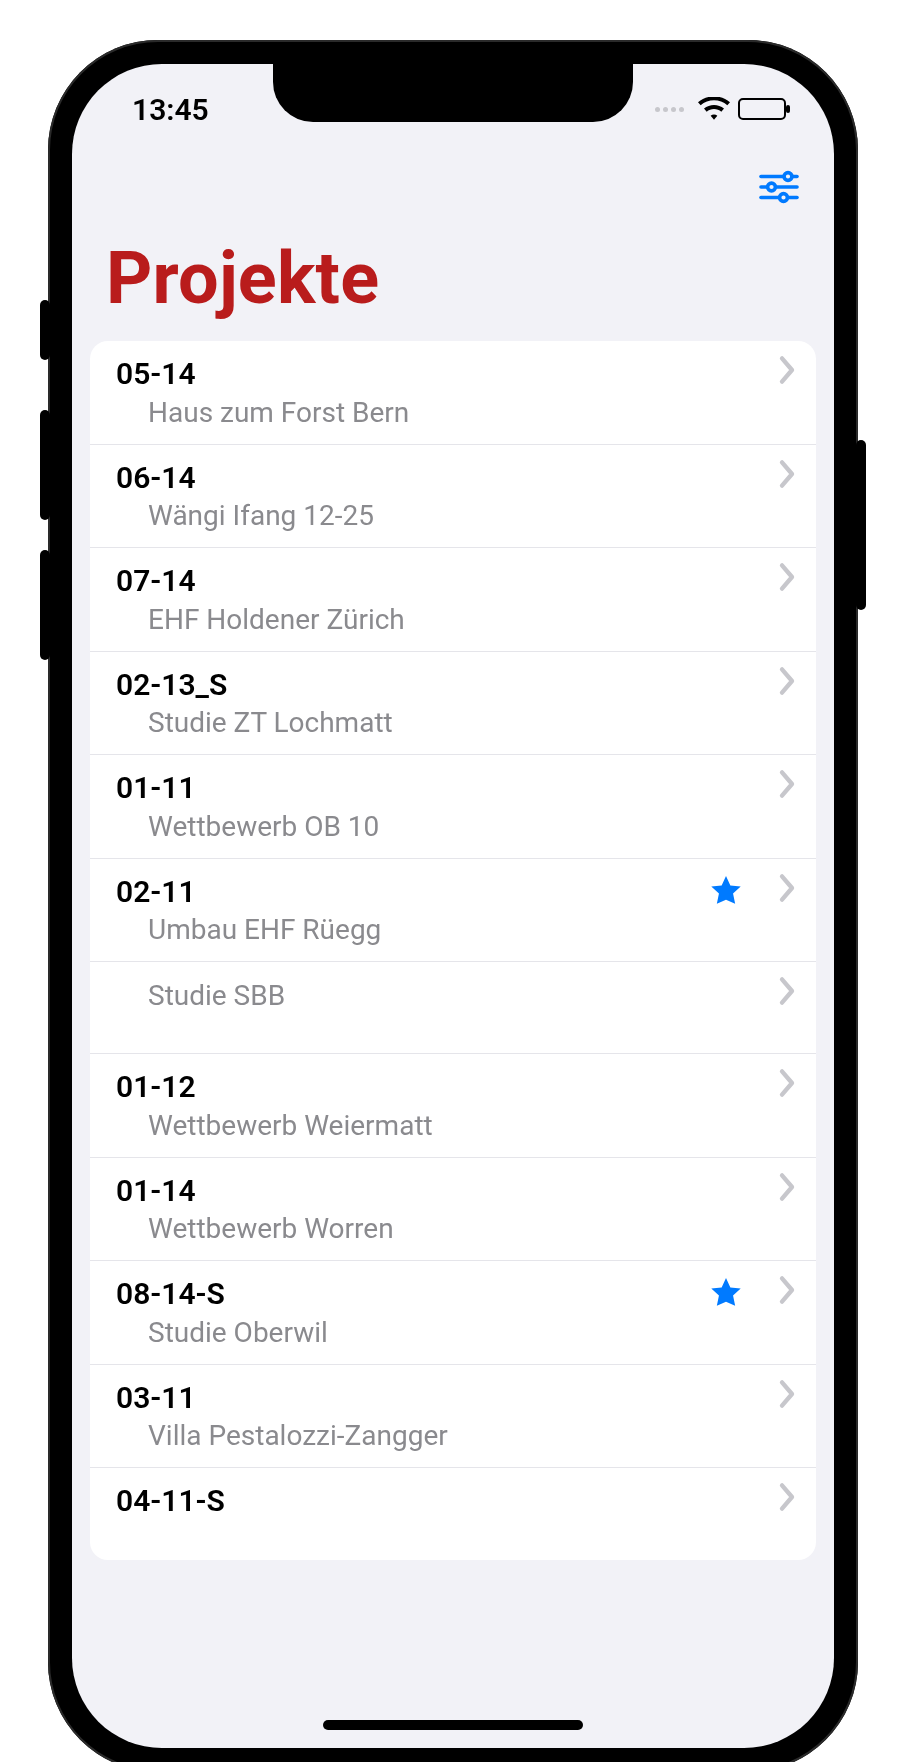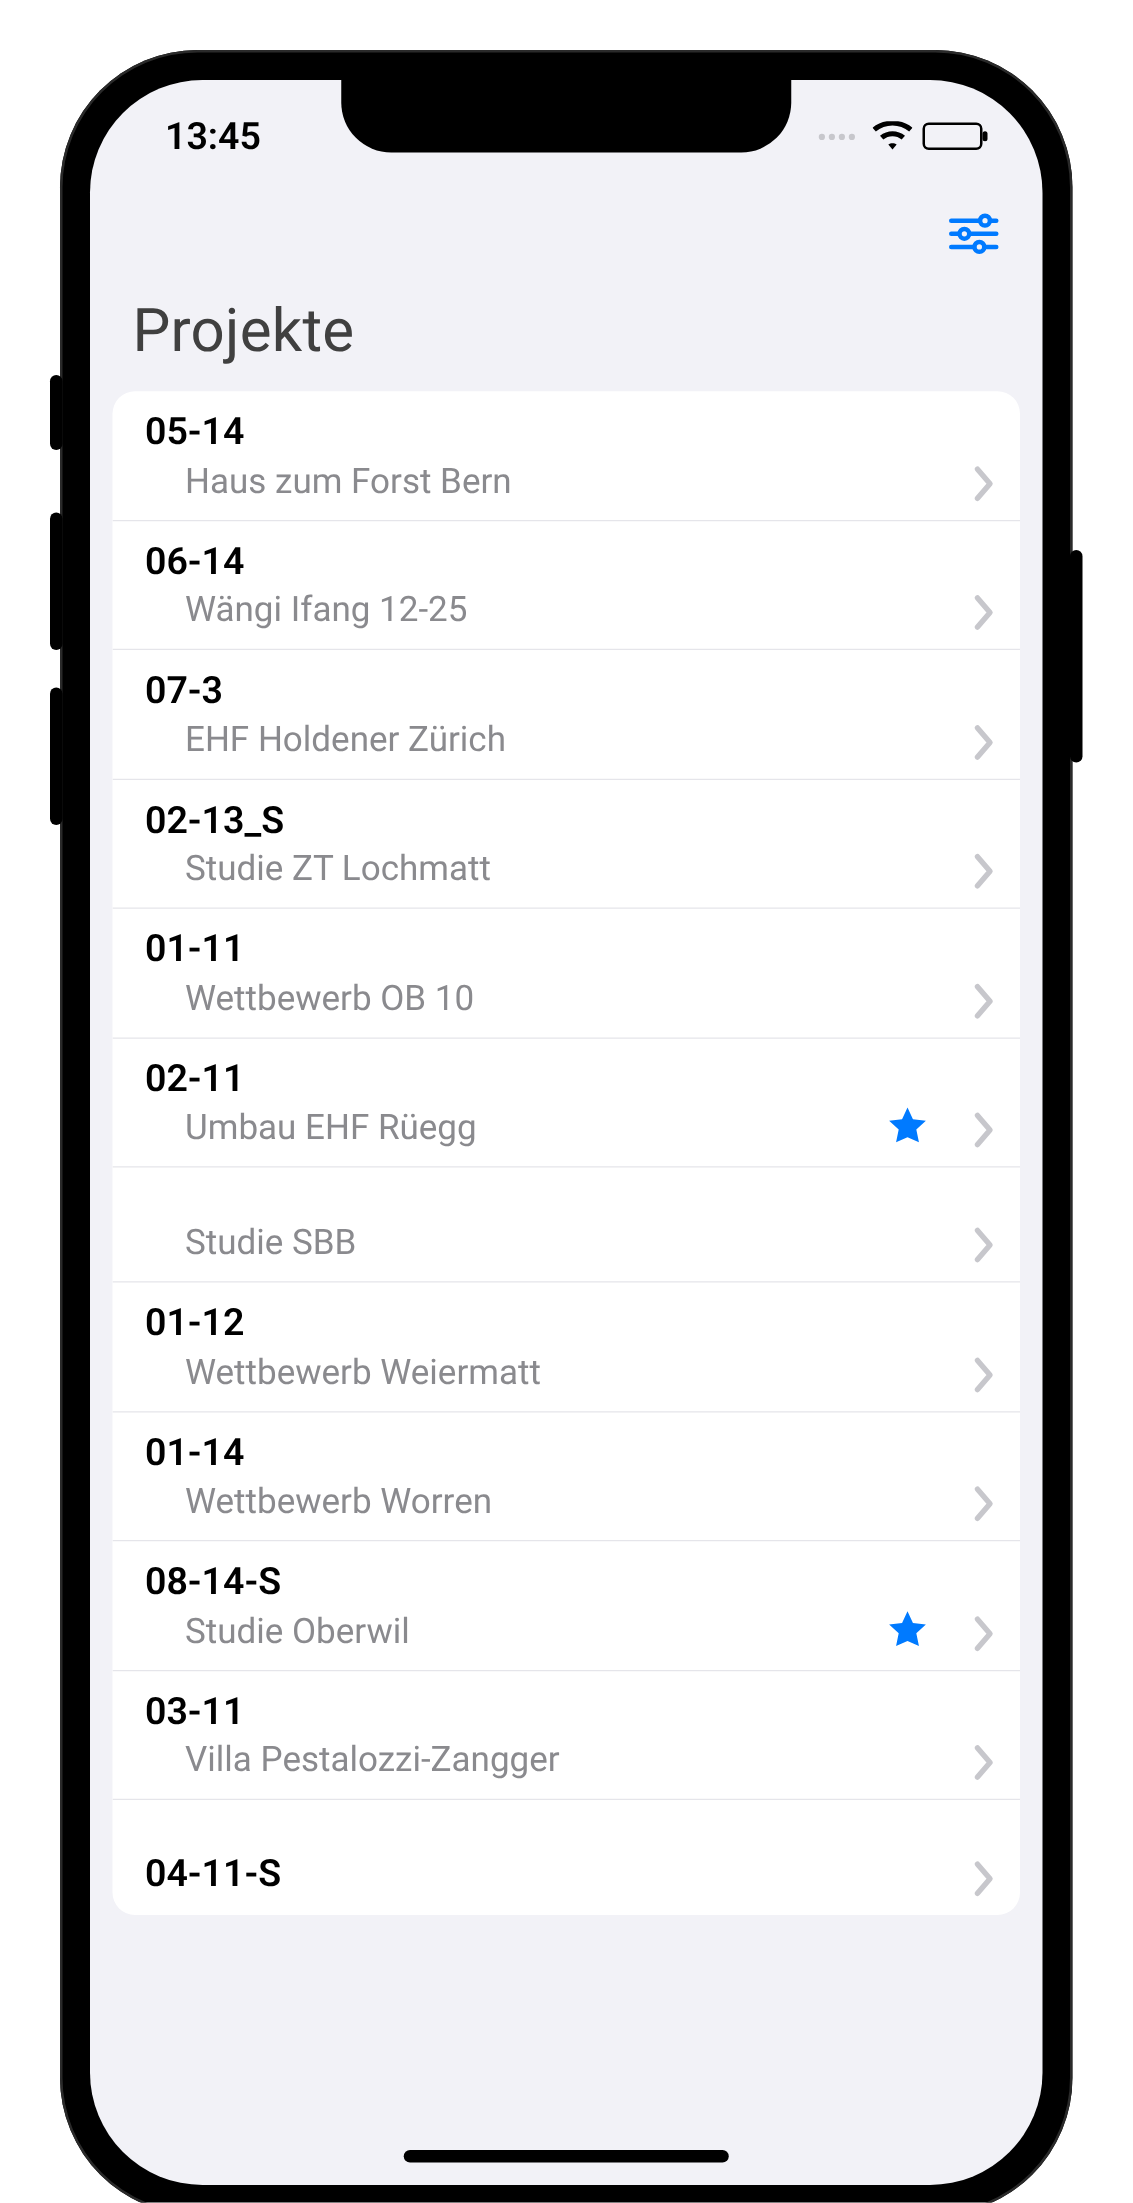--- a/index.html
+++ b/index.html
@@ -97,37 +97,37 @@
   .nav-bar {
     height: 70px;
     display:flex;
     justify-content:flex-end;
     align-items:center;
     padding: 0 34px;
   }
 
   
   .large-title {
-    font-size: 48px;
-    font-weight: 400;
-    color:#404040;
+    font-size: 72px;
+    font-weight: 700;
+    color:#b91c1c;
     padding: 12px 34px 20px;
     letter-spacing: 0.2px;
   }
 
   
   .list {
     background:#fff;
     margin: 0 18px;
     border-radius: 18px;
     overflow:hidden;
   }
   .row {
     display:flex;
-    align-items:flex-end;
+    align-items:flex-start;
     padding: 14px 20px 14px 26px;
     border-bottom: 1px solid #e5e5ea;
     min-height: 92px;
   }
   .row:last-child { border-bottom:none; }
   .row-text { flex: 1; min-width:0; }
   .row-title {
     font-size: 30px;
     font-weight: 600;
     color:#000;
@@ -222,21 +222,21 @@
             <div class="row-sub">Wängi Ifang 12-25</div>
           </div>
           <span class="chevron">
             <svg width="18" height="30" viewBox="0 0 10 18" fill="none" stroke="#c7c7cc" stroke-width="2.6" stroke-linecap="round" stroke-linejoin="round">
               <path d="M2 2l6 7-6 7"></path>
             </svg>
           </span>
         </div>
         <div class="row">
           <div class="row-text">
-            <div class="row-title">07-3</div>
+            <div class="row-title">07-14</div>
             <div class="row-sub">EHF Holdener Zürich</div>
           </div>
           <span class="chevron">
             <svg width="18" height="30" viewBox="0 0 10 18" fill="none" stroke="#c7c7cc" stroke-width="2.6" stroke-linecap="round" stroke-linejoin="round">
               <path d="M2 2l6 7-6 7"></path>
             </svg>
           </span>
         </div>
         <div class="row">
           <div class="row-text">

